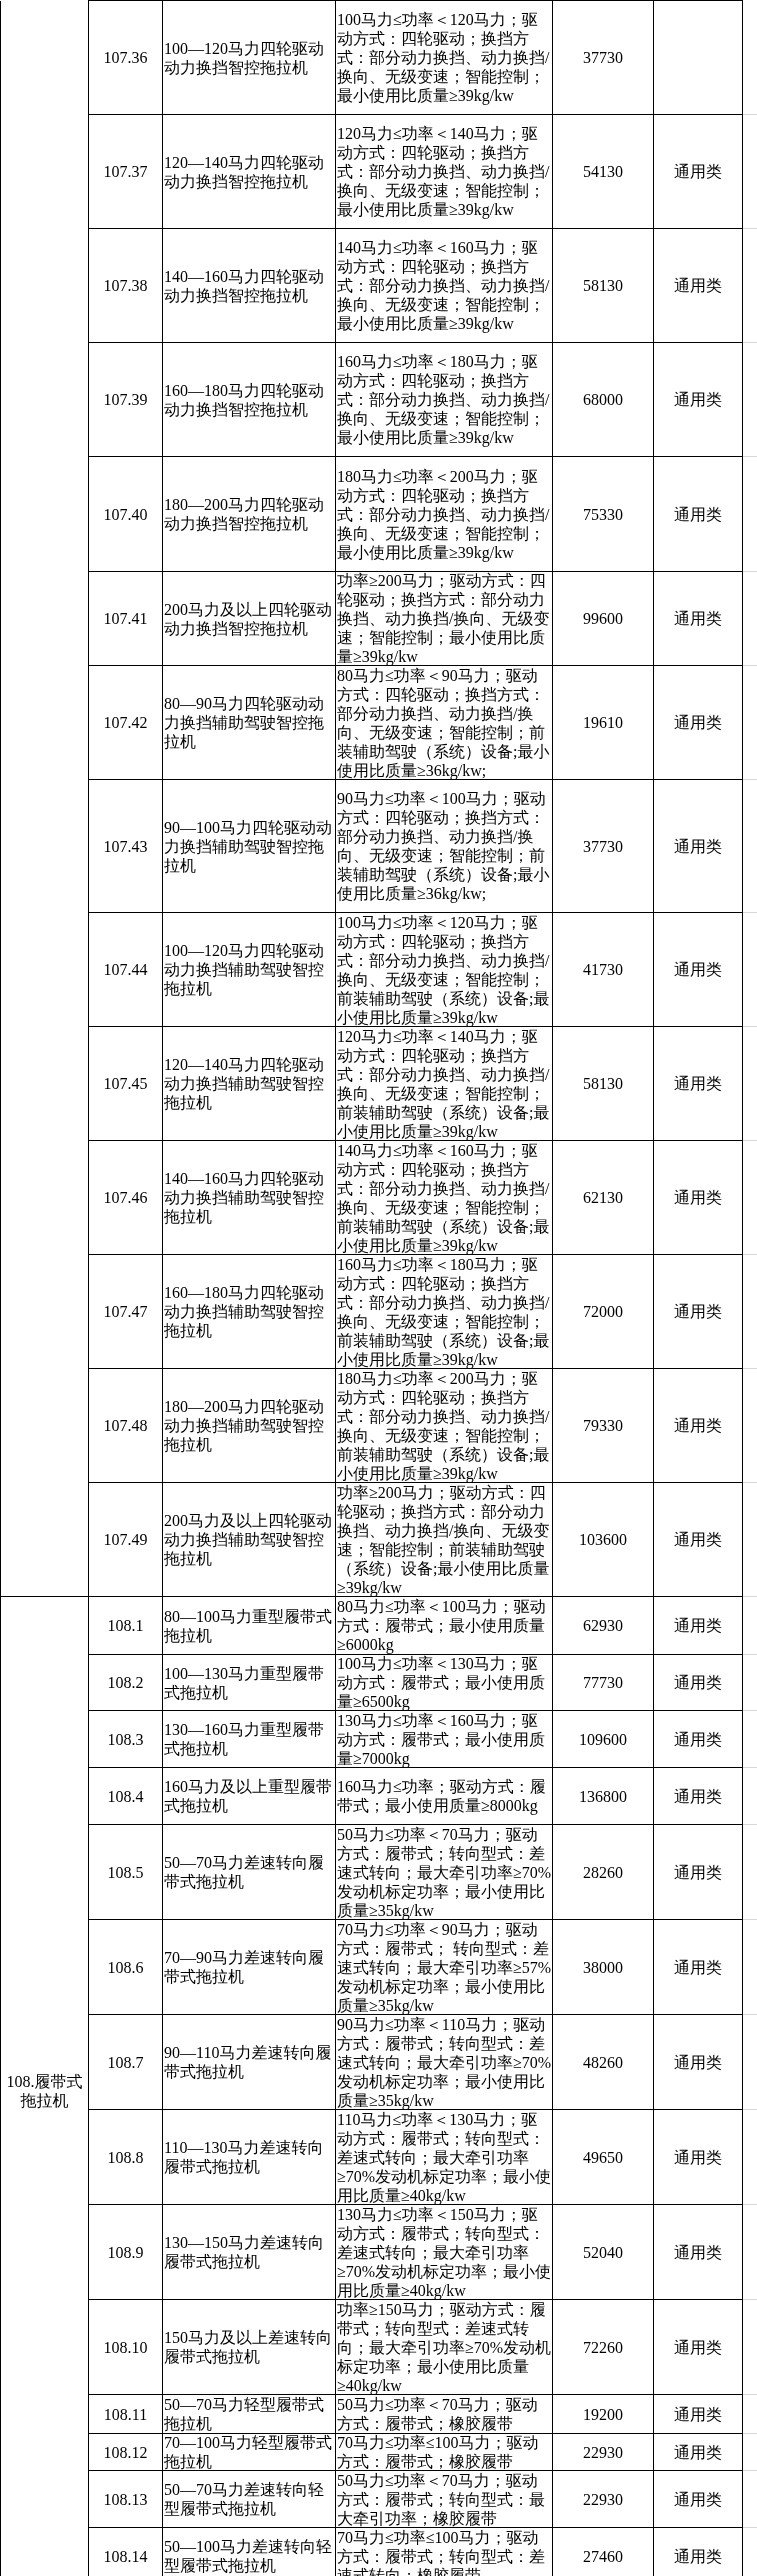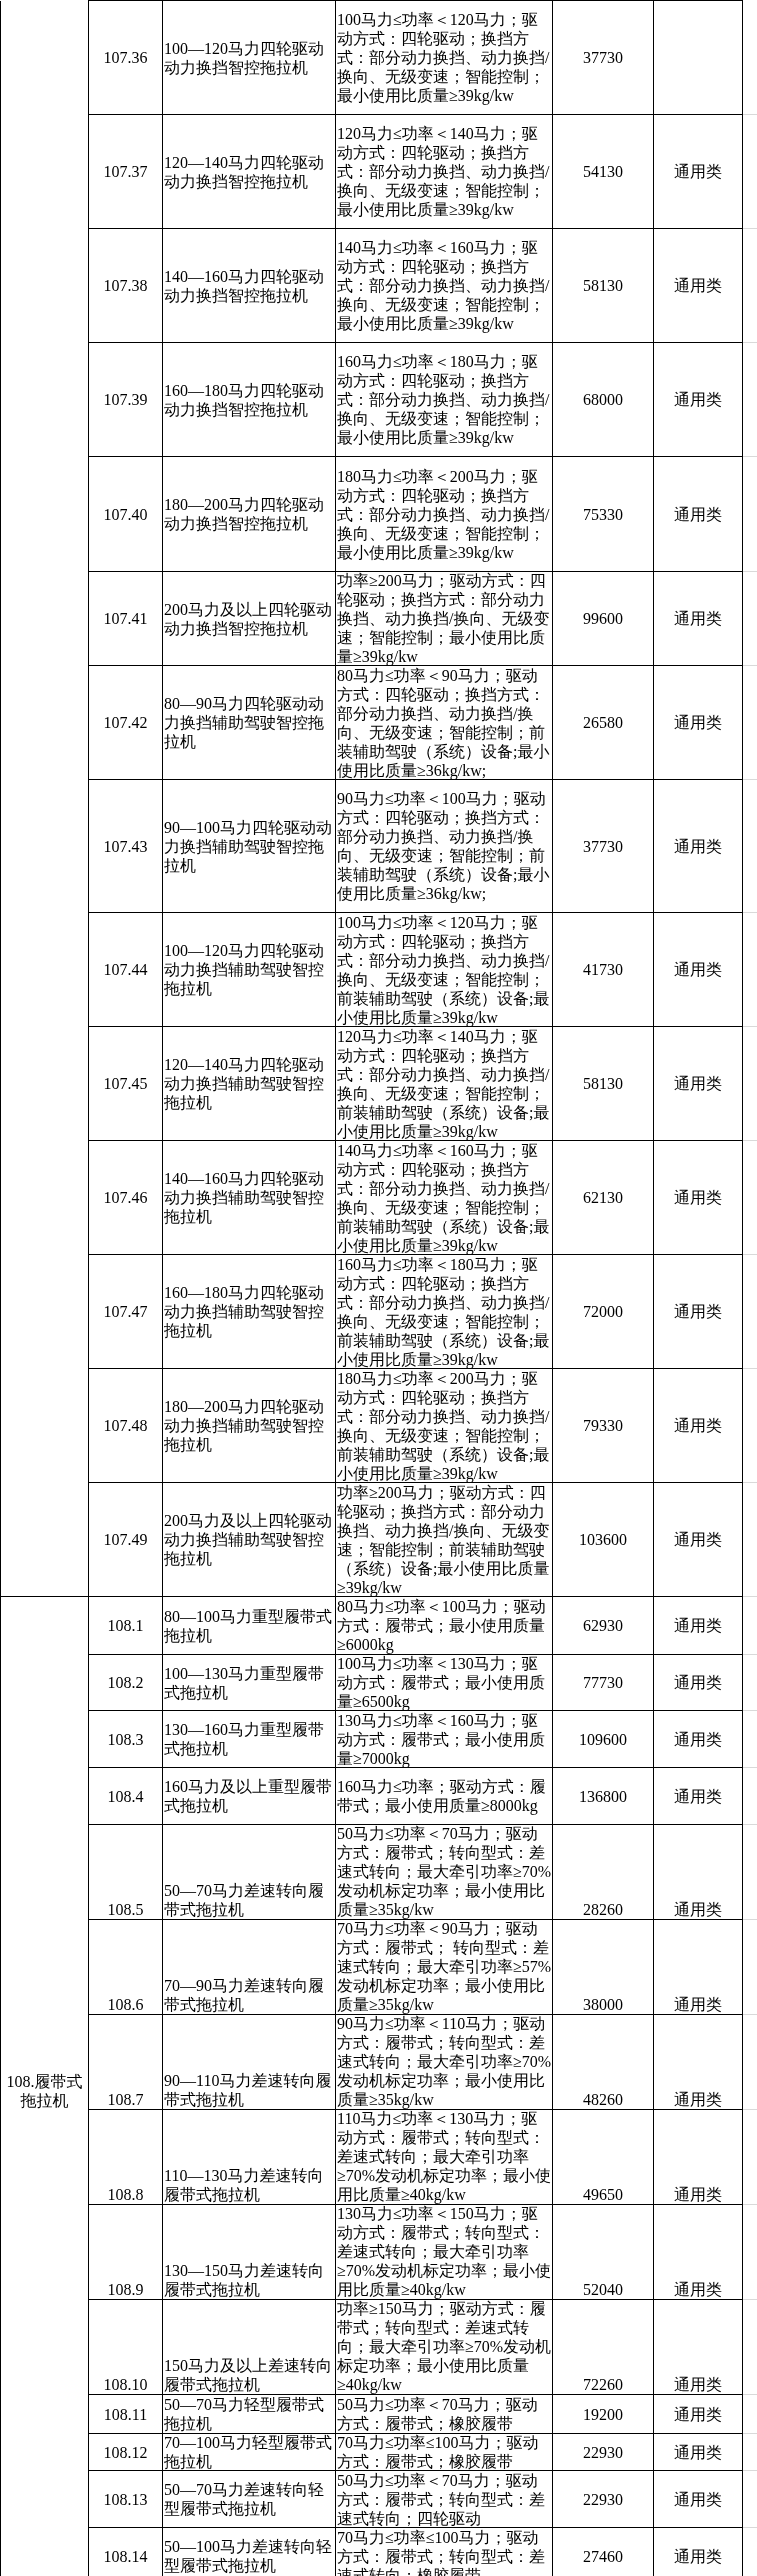--- a/index.html
+++ b/index.html
@@ -34,21 +34,21 @@
   .cell.l { justify-content: flex-start; text-align: left; padding-left: 1px; }
   .cell span { overflow-wrap: anywhere; }
 
   .h114 .cell { height: 113px; font-family: Liberation Serif, serif; }
   .h115 .cell { height: 114px; }
   .h94  .cell { height: 93px; }
   .h133 .cell { height: 132px; }
   .h58  .cell { height: 57px; }
   .h56  .cell { height: 55px; }
   .h57  .cell { height: 56px; }
-  .h95  .cell { height: 94px; align-items: flex-end; }
+  .h95  .cell { height: 94px; }
   .h39  .cell { height: 38px; }
   .h37  .cell { height: 36px; }
 </style>
 </head>
 <body>
 
 <table class="sheet">
   <colgroup>
     <col style="width:88px">
       <col style="width:74px">
@@ -240,21 +240,21 @@
             <span>80—90马力四轮驱动动力换挡辅助驾驶智控拖拉机</span>
           </div>
         </td>
       <td>
           <div class="cell l">
             <span>80马力≤功率＜90马力；驱动方式：四轮驱动；换挡方式：部分动力换挡、动力换挡/换向、无级变速；智能控制；前装辅助驾驶（系统）设备;最小使用比质量≥36kg/kw;</span>
           </div>
         </td>
       <td>
           <div class="cell c">
-            <span>26580</span>
+            <span>19610</span>
           </div>
         </td>
       <td>
           <div class="cell c">
             <span>通用类</span>
           </div>
         </td>
       <td class="grid"></td>
     </tr>
     <tr class="h133">
@@ -797,21 +797,21 @@
             <span>108.13</span>
           </div>
         </td>
       <td>
           <div class="cell l">
             <span>50—70马力差速转向轻型履带式拖拉机</span>
           </div>
         </td>
       <td>
           <div class="cell l">
-            <span>50马力≤功率＜70马力；驱动方式：履带式；转向型式：差速式转向；四轮驱动</span>
+            <span>50马力≤功率＜70马力；驱动方式：履带式；转向型式：最大牵引功率；橡胶履带</span>
           </div>
         </td>
       <td>
           <div class="cell c">
             <span>22930</span>
           </div>
         </td>
       <td>
           <div class="cell c">
             <span>通用类</span>

